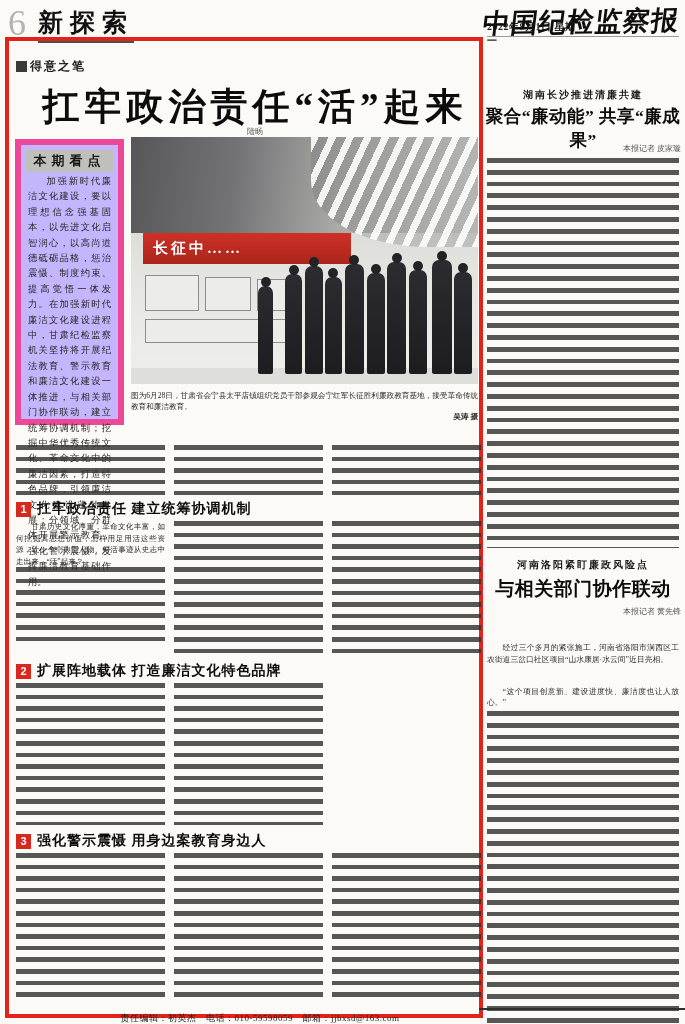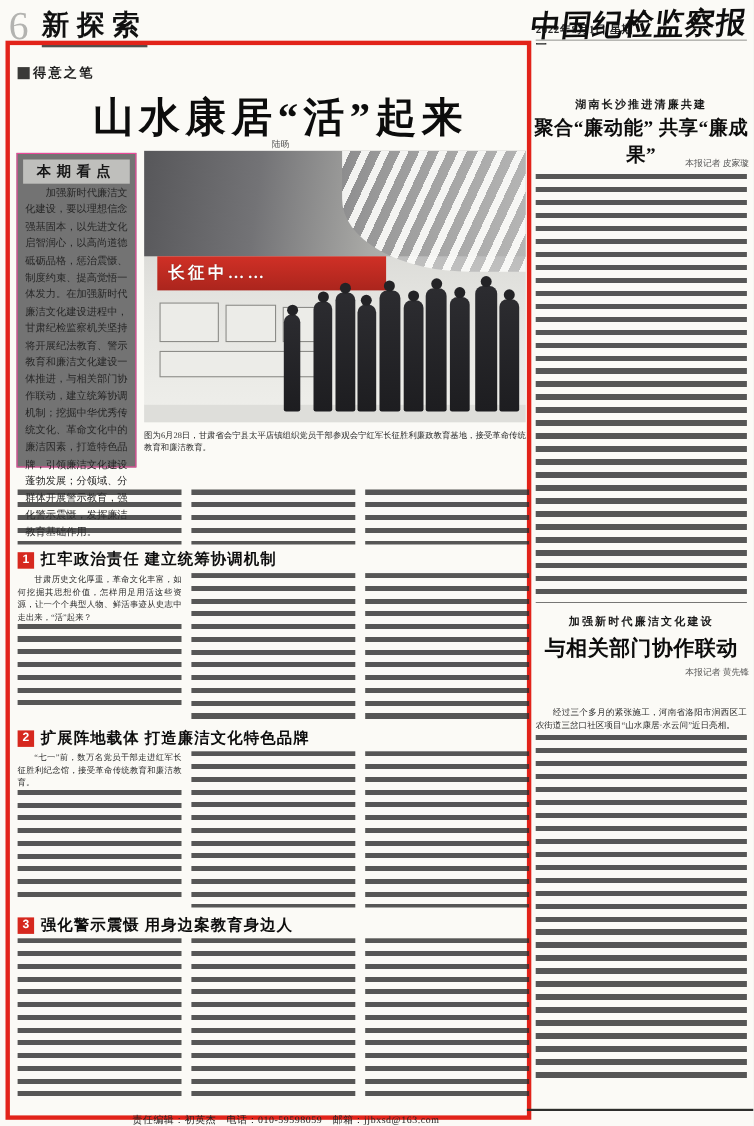--- a/index.html
+++ b/index.html
@@ -18,21 +18,21 @@
   .red-frame{position:absolute;left:5px;top:37px;width:470px;height:973px;border:4px solid #e2231a;background:transparent;}
 
   
   .col-tag{position:absolute;left:16px;top:58px;display:flex;align-items:center;gap:3px;font-size:12px;font-weight:700;letter-spacing:2px;color:#222;}
   .tag-icon{width:11px;height:11px;background:#3a3a38;display:inline-block;}
   .kicker{position:absolute;left:70px;top:62px;width:400px;text-align:center;font-size:16px;font-weight:700;letter-spacing:3px;color:#1a1a1a;}
   .headline{position:absolute;left:40px;top:82px;width:430px;text-align:center;font-size:37px;font-weight:900;letter-spacing:5px;color:#0c0c0c;}
   .byline-main{position:absolute;left:40px;top:126px;width:430px;text-align:center;font-size:8px;color:#555;}
 
   
-  .hl-box{position:absolute;left:15px;top:139px;width:109px;height:286px;border:1px solid #ec4899;background:#737373;box-sizing:border-box;}
+  .hl-box{position:absolute;left:15px;top:139px;width:109px;height:286px;border:6px solid #ec4899;background:#c4b5fd;box-sizing:border-box;}
   .hl-title{margin:5px 5px 2px 5px;background:#bfbfbc;color:#161616;text-align:center;font-size:13px;font-weight:900;letter-spacing:5px;padding:2px 0;}
   .hl-body{margin:2px 7px;font-size:9.3px;line-height:15.4px;text-align:justify;text-indent:2em;color:#262626;}
 
   
   .photo{position:absolute;left:131px;top:137px;width:347px;height:247px;overflow:hidden;background:linear-gradient(180deg,#c9c9c6 0%,#e4e4e0 55%,#efefeb 100%);}
   .ceiling{position:absolute;left:0;top:0;width:100%;height:96px;background:linear-gradient(97deg,#57575a 0%,#737376 30%,#a9a9a6 60%,#d2d2ce 100%);}
   .slats{position:absolute;right:0;top:0;width:48%;height:110px;background:repeating-linear-gradient(115deg,rgba(250,250,248,.92) 0 7px,rgba(110,110,118,.28) 7px 16px);border-bottom-left-radius:70% 60%;}
   .banner{position:absolute;left:12px;top:96px;width:208px;height:31px;background:linear-gradient(180deg,#d03026,#ab251d);display:flex;align-items:center;padding-left:10px;box-sizing:border-box;}
   .banner span{color:#fff;font-size:15px;font-weight:900;letter-spacing:3px;text-shadow:0 0 1px rgba(0,0,0,.4);}
   .case{position:absolute;background:#ecece8;border:1px solid #8c8c88;}
@@ -75,21 +75,21 @@
   <div class="hdr-date">2022年8月1日 星期一</div>
   <div class="masthead">中国纪检监察报</div>
   <div class="hdr-rule"></div>
 
   <div class="red-frame"></div>
 
   <div class="col-tag">
     <span class="tag-icon"></span>
     <span>得意之笔</span>
   </div>
-  <div class="headline">山水康居“活”起来</div>
+  <div class="headline">扛牢政治责任“活”起来</div>
   <div class="byline-main">陆旸</div>
 
   <div class="hl-box">
     <div class="hl-title">本期看点</div>
     <p class="hl-body">加强新时代廉洁文化建设，要以理想信念强基固本，以先进文化启智润心，以高尚道德砥砺品格，惩治震慑、制度约束、提高觉悟一体发力。在加强新时代廉洁文化建设进程中，甘肃纪检监察机关坚持将开展纪法教育、警示教育和廉洁文化建设一体推进，与相关部门协作联动，建立统筹协调机制；挖掘中华优秀传统文化、革命文化中的廉洁因素，打造特色品牌，引领廉洁文化建设蓬勃发展；分领域、分群体开展警示教育，强化警示震慑，发挥廉洁教育基础作用。</p>
   </div>
 
   <div class="photo">
     <div class="ceiling"></div>
     <div class="slats"></div>
@@ -108,20 +108,21 @@
       <div class="person" style="left:32%;width:17px;height:97px;"></div>
       <div class="person" style="left:41%;width:19px;height:110px;"></div>
       <div class="person" style="left:51%;width:18px;height:101px;"></div>
       <div class="person" style="left:60%;width:19px;height:112px;"></div>
       <div class="person" style="left:70%;width:18px;height:104px;"></div>
       <div class="person" style="left:80%;width:20px;height:114px;"></div>
       <div class="person" style="left:90%;width:18px;height:102px;"></div>
     </div>
   </div>
   <div class="caption">图为6月28日，甘肃省会宁县太平店镇组织党员干部参观会宁红军长征胜利廉政教育基地，接受革命传统教育和廉洁教育。</div>
+  <div class="credit">吴涛 摄</div>
 
   <div class="cols" style="left:16px;top:445px;">
     <div class="bcol">
         <div class="greek" style="height:50px;"></div>
       </div>
     <div class="bcol">
         <div class="greek" style="height:50px;"></div>
       </div>
     <div class="bcol">
         <div class="greek" style="height:50px;"></div>
@@ -144,24 +145,20 @@
         <div class="greek" style="height:134px;"></div>
       </div>
   </div>
 
   <div class="sec-head" style="left:16px;top:662px;">
     <span class="sec-num">2</span>
     <span class="sec-title">扩展阵地载体 打造廉洁文化特色品牌</span>
   </div>
   <div class="cols" style="left:16px;top:683px;">
     <div class="bcol">
-      <p class="bt">“七一”前，数万名党员干部走进红军长征胜利纪念馆，接受革命传统教育和廉洁教育。</p>
-      <div class="greek" style="height:104px;"></div>
-    </div>
-    <div class="bcol">
         <div class="greek" style="height:142px;"></div>
       </div>
     <div class="bcol">
         <div class="greek" style="height:142px;"></div>
       </div>
   </div>
 
   <div class="sec-head" style="left:16px;top:832px;">
     <span class="sec-num">3</span>
     <span class="sec-title">强化警示震慑 用身边案教育身边人</span>
@@ -178,24 +175,25 @@
       </div>
   </div>
 
   <div class="r-kicker" style="top:88px;">湖南长沙推进清廉共建</div>
   <div class="r-headline" style="top:104px;">聚合“廉动能” 共享“廉成果”</div>
   <div class="r-byline" style="top:143px;">本报记者 皮家璇</div>
   <div class="r-body" style="top:158px;">
     <div class="r-greek" style="height:390px;"></div>
   </div>
 
-  <div class="r-kicker" style="top:558px;">加强新时代廉洁文化建设</div>
+  <div class="r-kicker" style="top:558px;">河南洛阳紧盯廉政风险点</div>
   <div class="r-headline" style="top:576px;font-size:19px;">与相关部门协作联动</div>
   <div class="r-byline" style="top:606px;">本报记者 黄先锋</div>
   <div class="r-body" style="top:622px;">
     <p class="bt">经过三个多月的紧张施工，河南省洛阳市涧西区工农街道三岔口社区项目“山水康居·水云间”近日亮相。</p>
+    <p class="bt">“这个项目创意新、建设进度快、廉洁度也让人放心。”</p>
     <div class="r-greek" style="height:318px;margin-top:2px;"></div>
   </div>
 
   <div class="foot-rule"></div>
   <div class="footer">责任编辑：初英杰　电话：010-59598059　邮箱：jjbxsd@163.com</div>
 
 </div>
 
 </body></html>

